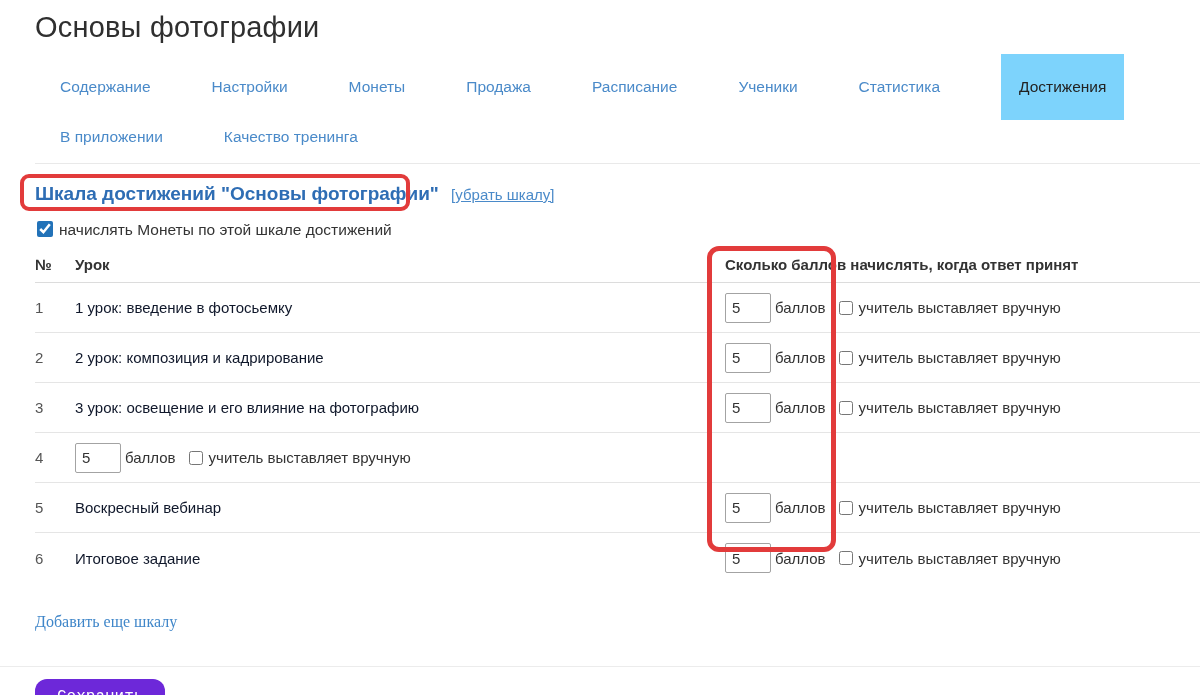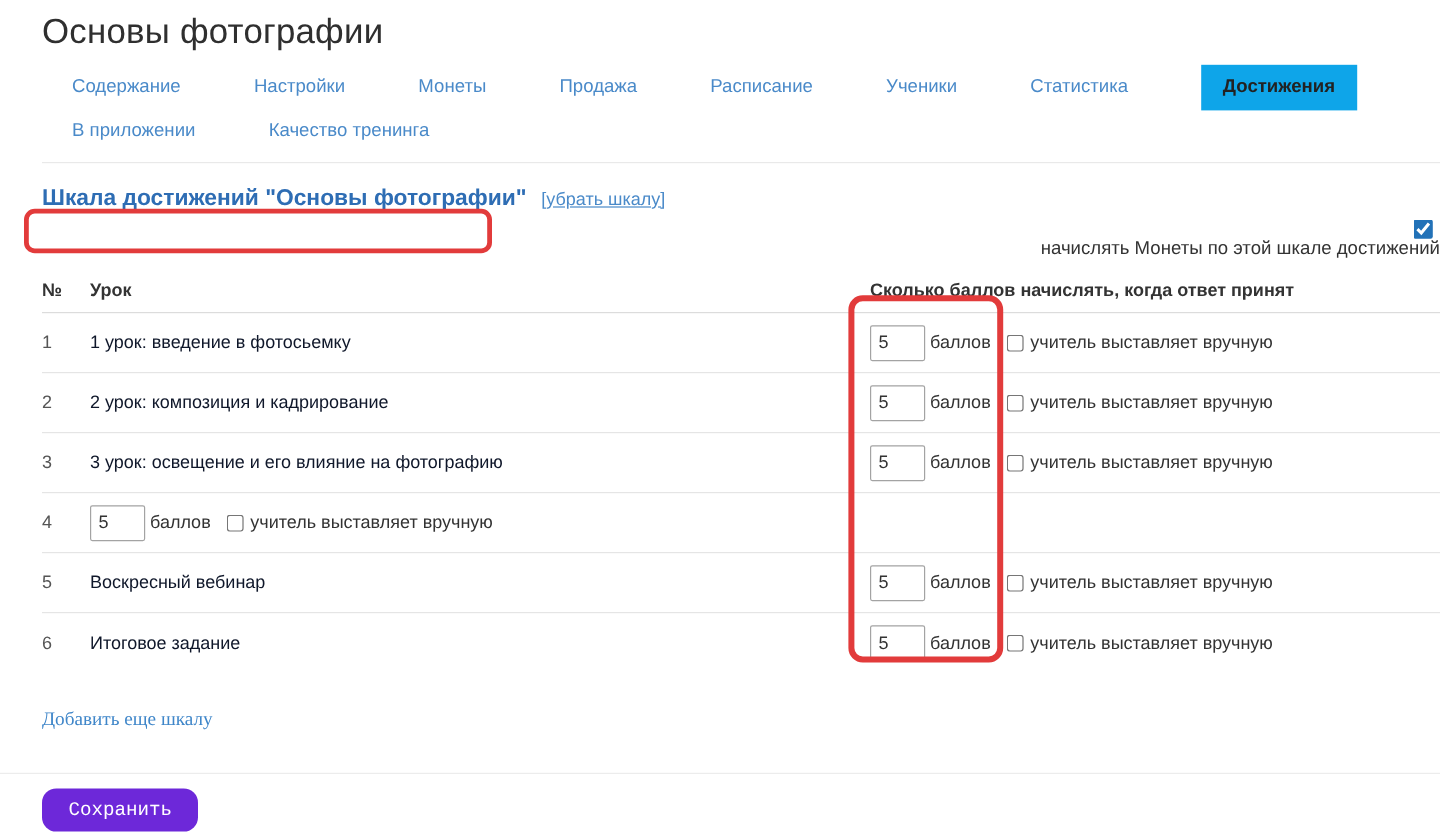--- a/index.html
+++ b/index.html
@@ -26,40 +26,39 @@
   .tabs { margin: 10px 0 0 60px; }
   .tabs-row { display: flex; align-items: center; column-gap: 61px; text-align: center; }
   .tab {
     color: #4a8ac9;
     font-size: 15.5px;
     padding: 8px 0;
     white-space: nowrap;
     cursor: pointer;
   }
   .tab.active {
-    background: #0ea5e9;
-    padding: 10px 18px;
+    background: #7dd3fc;
+    padding: 24px 18px;
     color: #222;
-    font-weight: 700;
+    font-weight: 400;
   }
   .tabs-divider { height: 1px; background: #e9e9e9; margin: 9px 0 0 35px; }
 
   .section { margin-left: 35px; }
 
   .scale-heading { margin-top: 19px; font-size: 19px; line-height: 22px; }
   .scale-title { color: #2e6db4; font-weight: 700; }
   .remove-link { color: #4a8ac9; font-size: 15px; font-weight: 400; margin-left: 7px; cursor: pointer; text-decoration: underline; }
 
   .coins-row {
-    margin-top: 5px;
+    margin-top: 15px;
     display: flex;
-    align-items: flex-end;
+    align-items: flex-start;
     font-size: 15.5px;
     color: #333;
-    flex-direction: column;
   }
   .coins-row input { width: 16px; height: 16px; margin: 0 6px 0 2px; accent-color: #2272b8; }
 
   .scale-table { margin-top: 17px; }
   .t-head {
     display: flex;
     align-items: flex-end;
     padding-bottom: 9px;
     border-bottom: 1px solid #dcdcdc;
     font-weight: 700;

